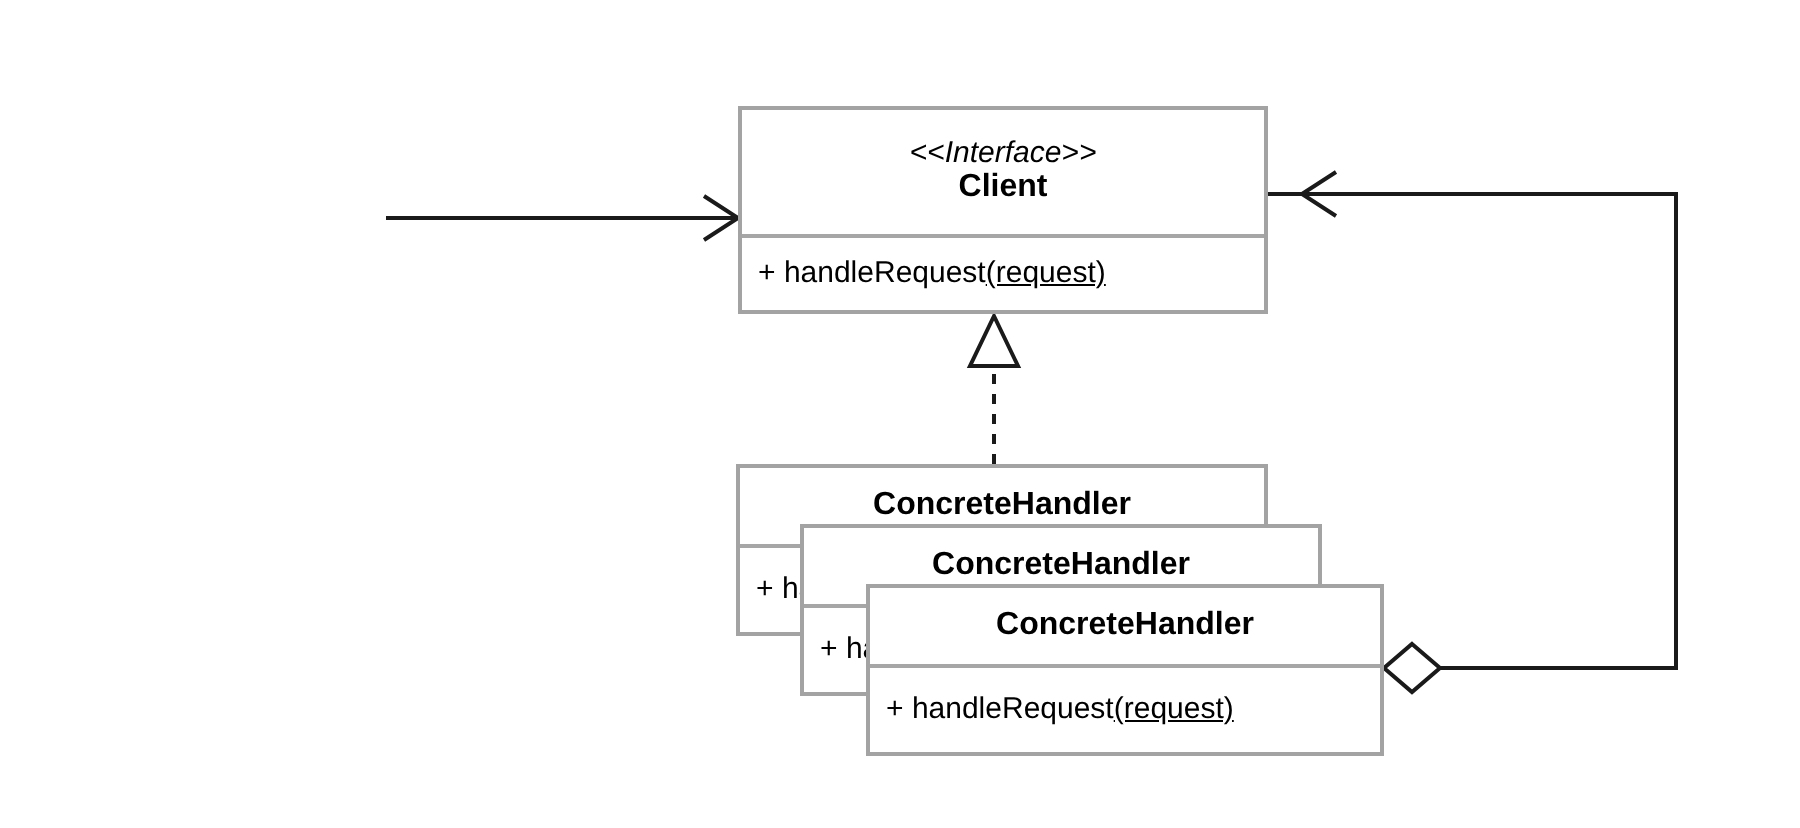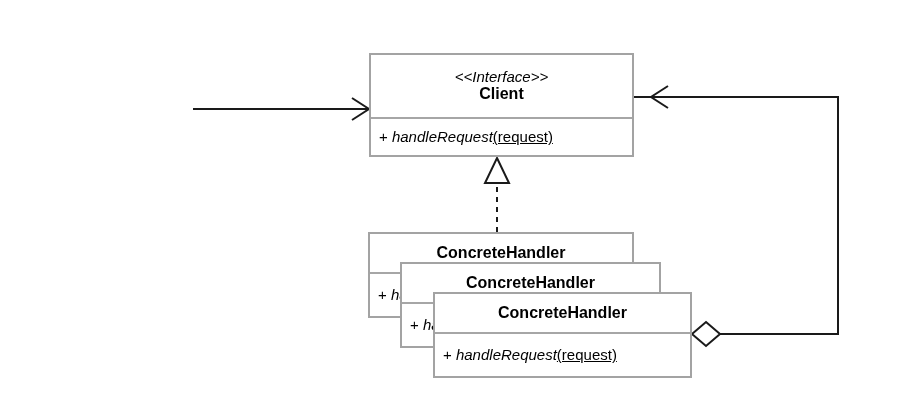--- a/index.html
+++ b/index.html
@@ -80,21 +80,20 @@
   .member-row {
     font-size: 15px;
     color: #000000;
     white-space: nowrap;
     line-height: 1.2;
   }
   .member-visibility {
     font-style: normal;
   }
   .member-name {
-    font-style: italic;
   }
   .member-params {
     font-style: normal;
     text-decoration: underline;
   }
   
   #client-box {
     left: 28px;
     top: 73px;
     width: 165px;

